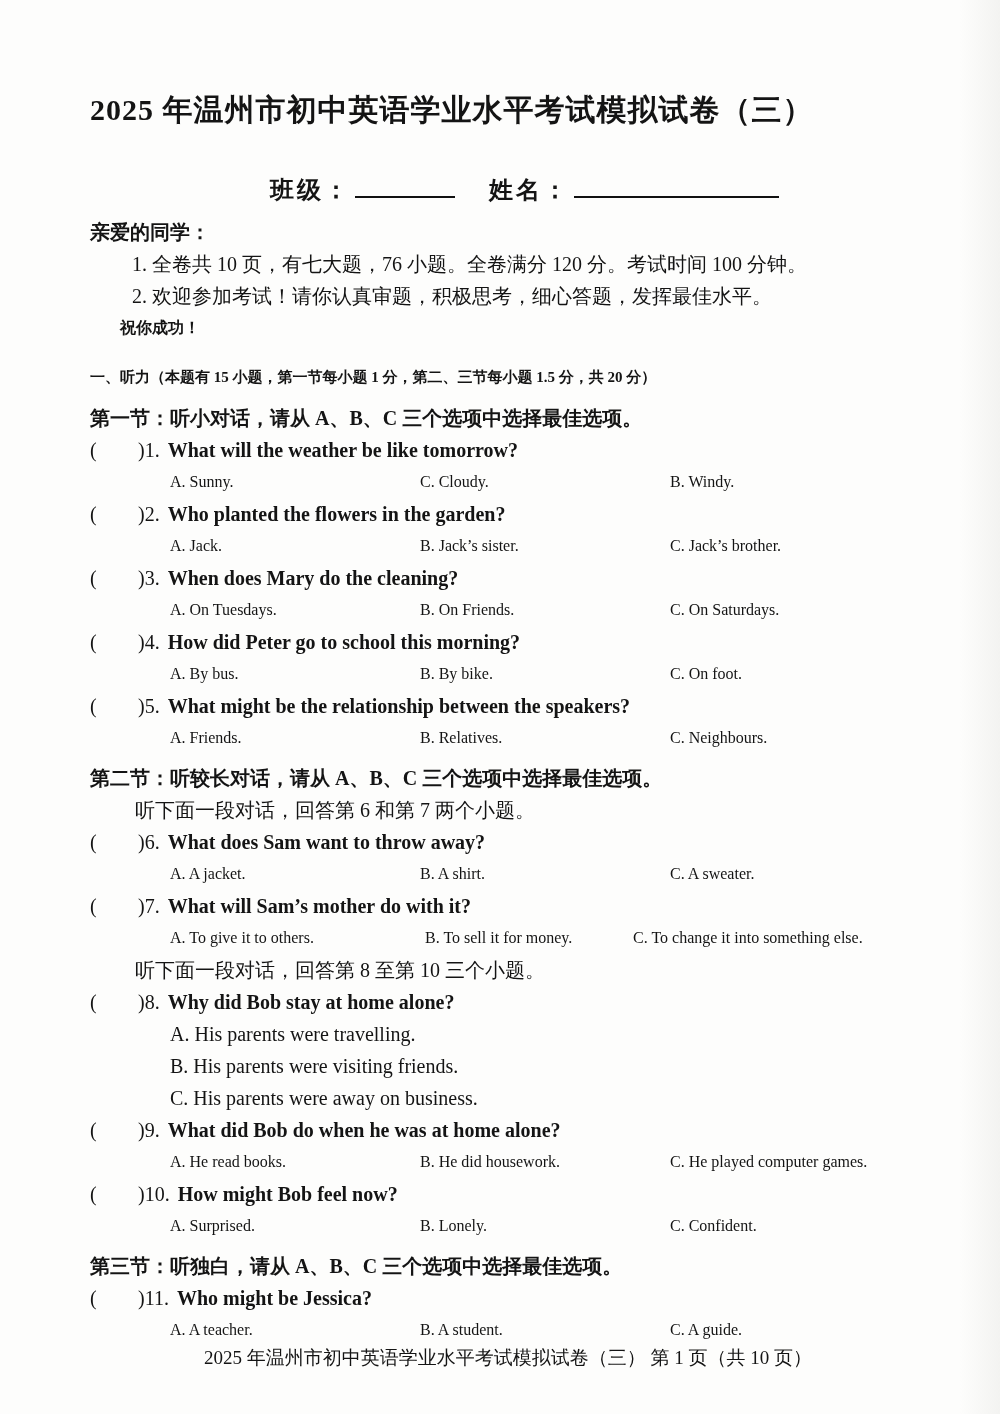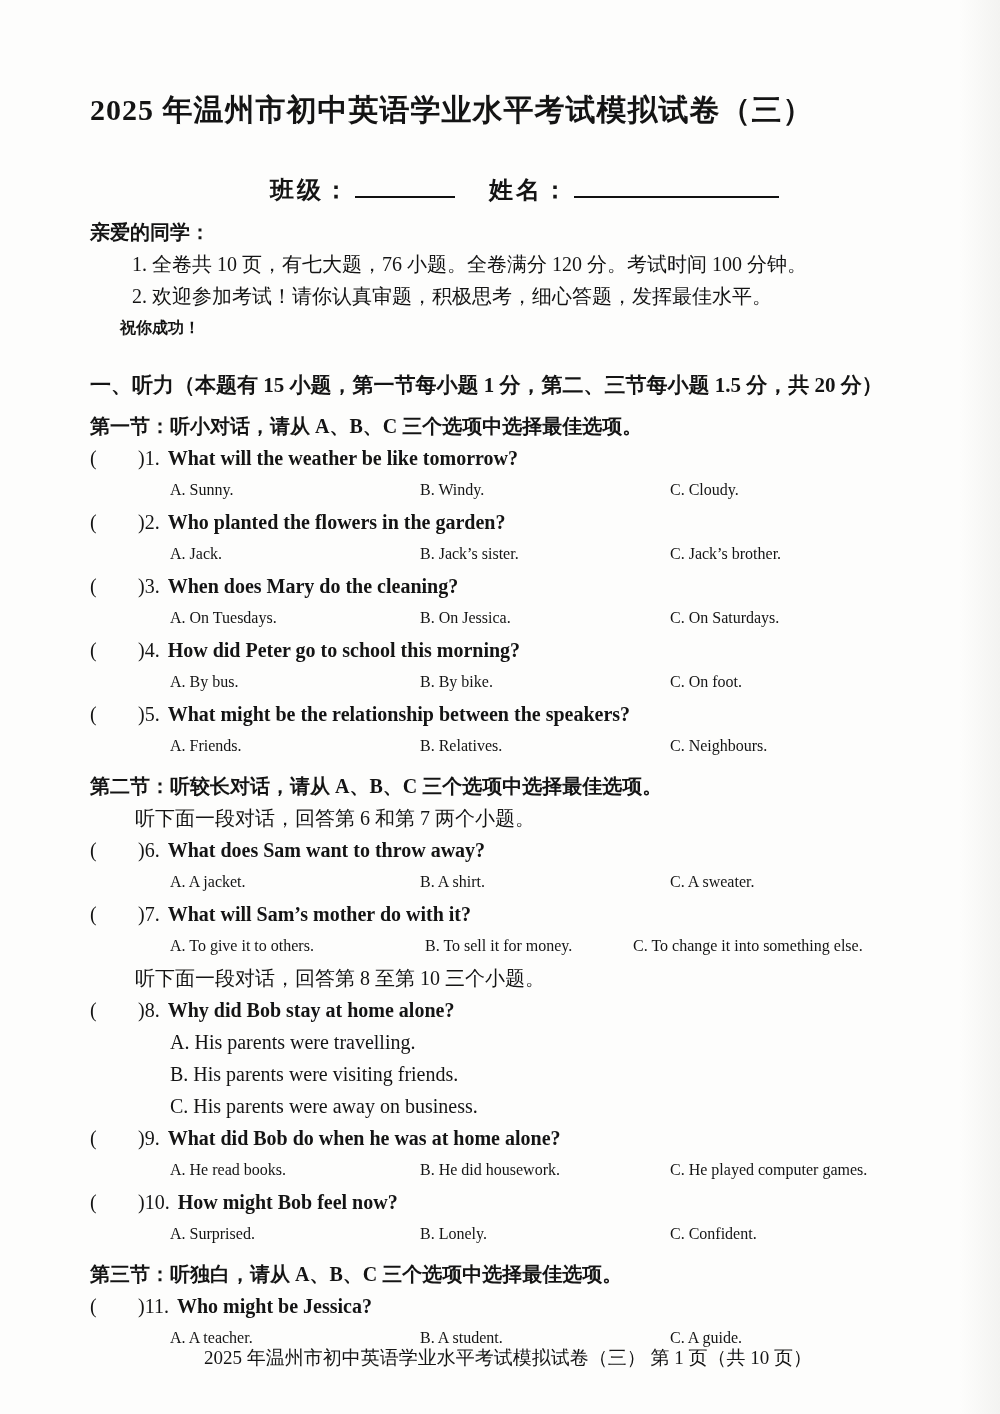--- a/index.html
+++ b/index.html
@@ -58,23 +58,23 @@
     font-size: 20px;
   }
   .wish {
     margin-left: 30px;
     height: 32px; line-height: 32px;
     font-size: 16px;
     font-weight: bold;
   }
   
   .sec-heading {
-    margin-top: 24px;
+    margin-top: 16px;
     height: 34px; line-height: 34px;
-    font-size: 21px;
+    font-size: 15px;
     font-weight: bold;
     white-space: nowrap;
   }
   .part-heading {
     height: 32px; line-height: 32px;
     font-size: 20px;
     font-weight: bold;
     white-space: nowrap;
     margin-top: 8px;
   }
@@ -135,39 +135,39 @@
   <div class="wish">祝你成功！</div>
 
   <div class="sec-heading">一、听力（本题有 15 小题，第一节每小题 1 分，第二、三节每小题 1.5 分，共 20 分）</div>
   <div class="part-heading">第一节：听小对话，请从 A、B、C 三个选项中选择最佳选项。</div>
 
   <div class="q-row">
     <span class="po">(</span><span class="ql">)1.</span><span class="qt">What will the weather be like tomorrow?</span>
   </div>
   <div class="opts">
     <span>A. Sunny.</span>
+    <span>C. Cloudy.</span>
     <span>B. Windy.</span>
-    <span>C. Cloudy.</span>
   </div>
 
   <div class="q-row">
     <span class="po">(</span><span class="ql">)2.</span><span class="qt">Who planted the flowers in the garden?</span>
   </div>
   <div class="opts">
     <span>A. Jack.</span>
     <span>B. Jack’s sister.</span>
     <span>C. Jack’s brother.</span>
   </div>
 
   <div class="q-row">
     <span class="po">(</span><span class="ql">)3.</span><span class="qt">When does Mary do the cleaning?</span>
   </div>
   <div class="opts">
     <span>A. On Tuesdays.</span>
-    <span>B. On Jessica.</span>
+    <span>B. On Friends.</span>
     <span>C. On Saturdays.</span>
   </div>
 
   <div class="q-row">
     <span class="po">(</span><span class="ql">)4.</span><span class="qt">How did Peter go to school this morning?</span>
   </div>
   <div class="opts">
     <span>A. By bus.</span>
     <span>B. By bike.</span>
     <span>C. On foot.</span>

